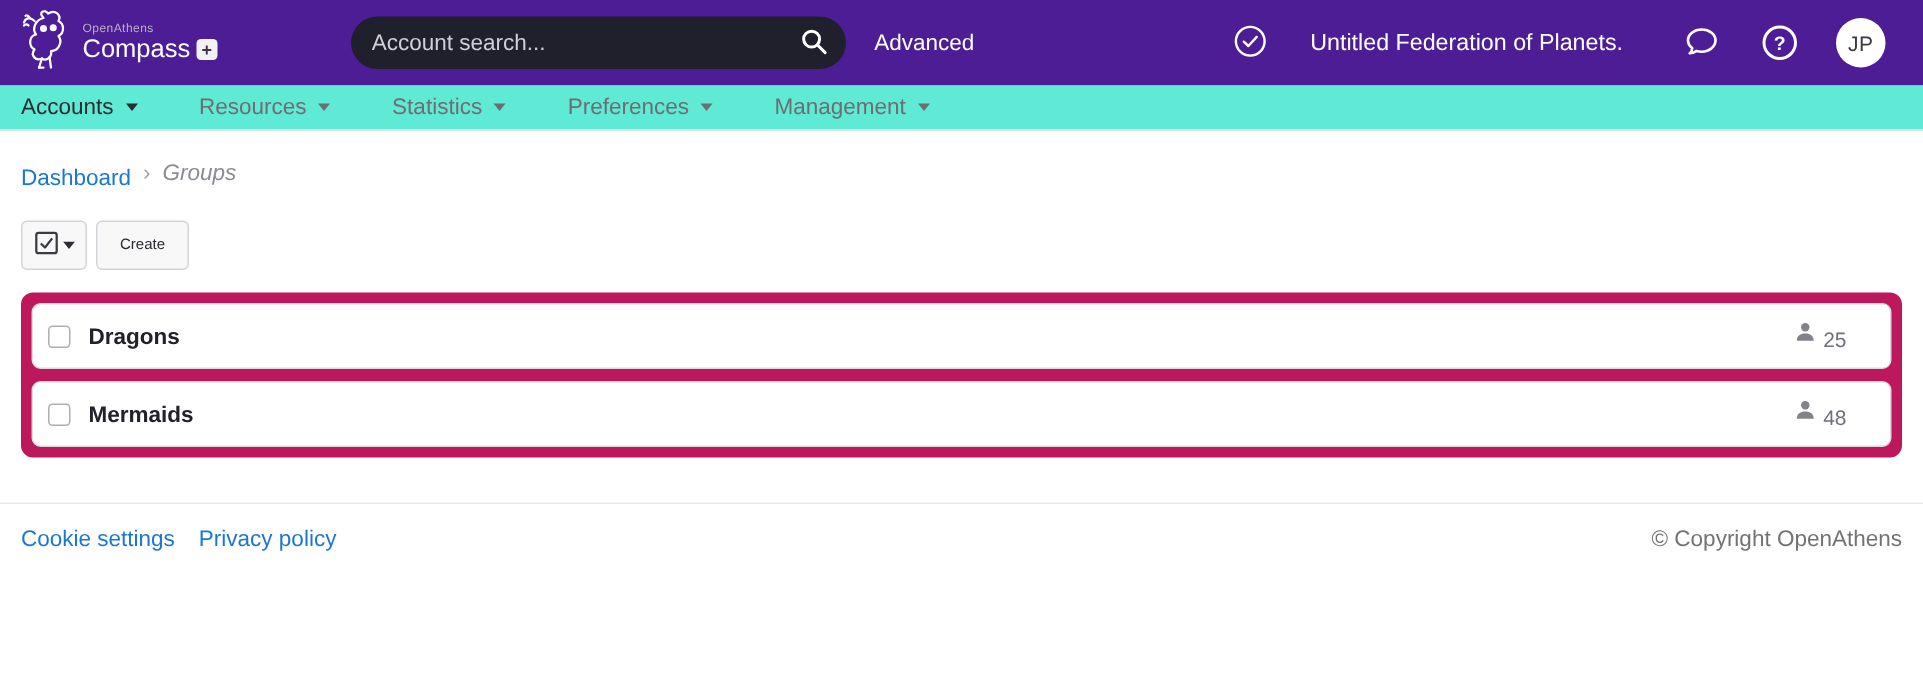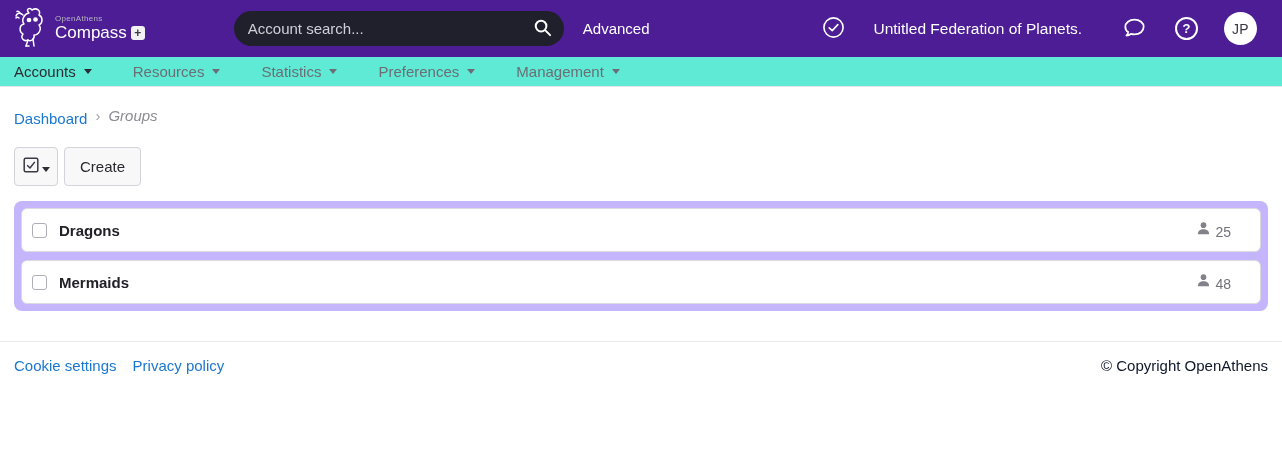--- a/index.html
+++ b/index.html
@@ -90,36 +90,36 @@
     font-size: 15px;
     display: flex; align-items: center; gap: 8px;
   }
   .breadcrumb-link { color: #1a77d2; text-decoration: none; cursor: pointer; margin-top: 6px; }
   .breadcrumb-sep { color: #a2a2aa; font-size: 15px; }
   .breadcrumb-current { color: #8b8b93; font-style: italic; }
 
   
   .toolbar { margin: 20px 14px 0; display: flex; gap: 6px; }
   .btn {
-    height: 39px;
+    height: 33px;
     background: #f8f8f9;
     border: 1px solid #d3d3d9;
     border-radius: 4px;
-    font-size: 15px; color: #28282f;
+    font-size: 10px; color: #28282f;
     font-family: "Liberation Sans", sans-serif;
     display: flex; align-items: center; justify-content: center;
     cursor: pointer;
   }
   .btn-select { width: 44px; gap: 3px; }
   .btn-create { padding: 0 15px; }
 
   
   .panel {
     margin: 15px 14px 0;
-    background: #c4b5fd;
+    background: #be185d;
     border-radius: 8px;
     padding: 7px;
   }
   .group-row {
     background: #ffffff;
     border: 1px solid #dadade;
     border-radius: 6px;
     height: 44px;
     display: flex; align-items: center;
     padding: 0 29px 0 10px;
@@ -140,21 +140,21 @@
   
   .footer-divider { margin-top: 30px; border-top: 1px solid #e9e9ec; }
   .footer {
     height: 46px;
     display: flex; align-items: center;
     padding: 0 14px;
     font-size: 15px;
   }
   .footer-link { color: #1a77d2; text-decoration: none; cursor: pointer; margin-right: 16px; }
   .footer-spacer { flex: 1; }
-  .copyright { color: #0f172a; }
+  .copyright { color: #737373; }
 </style>
 </head>
 <body>
 
 <div class="header">
   <div class="logo">
     <span>
       <svg width="36" height="42" viewBox="0 0 36 42" fill="none" stroke="#ffffff" stroke-width="1.5" stroke-linecap="round" stroke-linejoin="round">
         <path d="M15 7 C11 3, 16 1, 18 4 C23 1, 27 5, 25 9 C29 11, 29 17, 25 19 C28 23, 25 29, 20 29 C21 33, 17 36, 14 34 C10 36, 6 32, 9 28 C5 26, 5 19, 10 18 C7 14, 10 8, 15 7 Z"></path>
         <circle cx="15" cy="14" r="1.6" fill="#ffffff"></circle>

